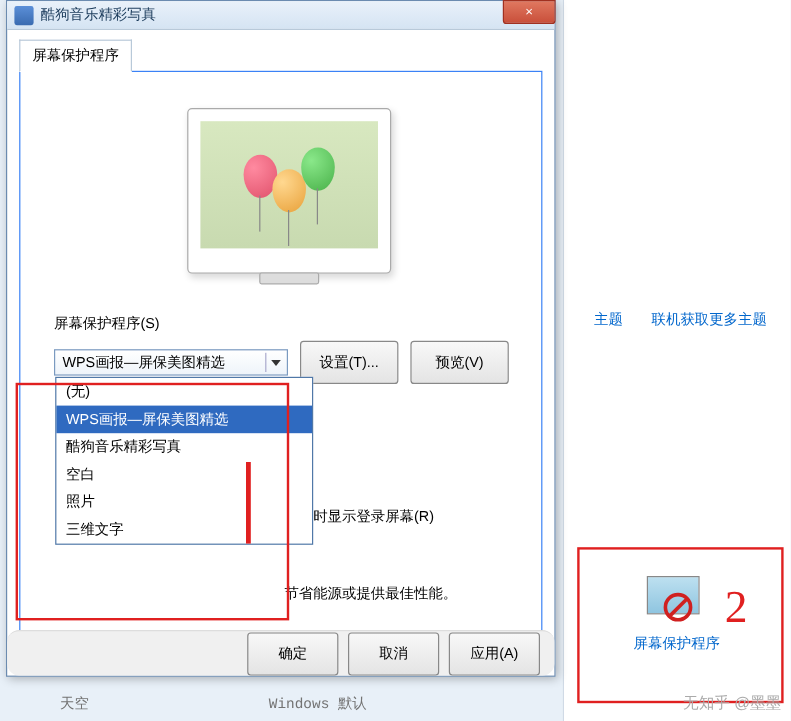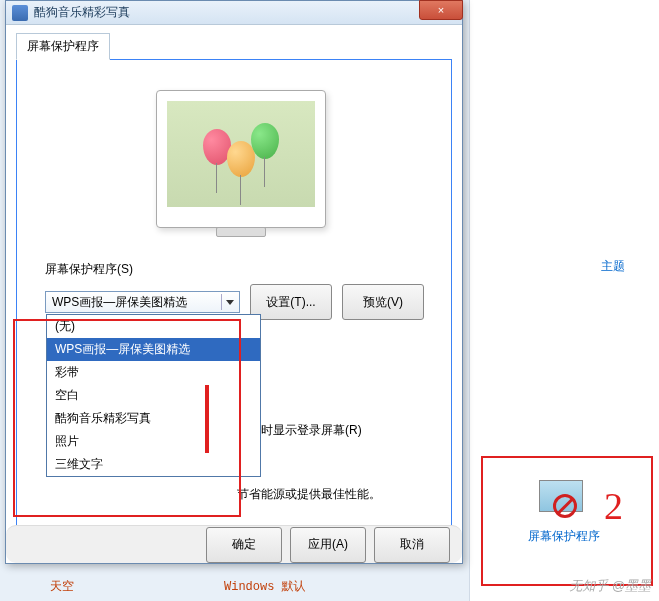--- a/index.html
+++ b/index.html
@@ -39,45 +39,46 @@
     .resume-text { position: absolute; left: 220px; top: 362px; font-size: 12px; }
     .power-text { position: absolute; left: 220px; top: 426px; font-size: 12px; }
     
     .button-row { position: absolute; bottom: 0; left: 0; right: 0; height: 38px; background: #f0f0f0; border-top: 1px solid #ddd; display: flex; justify-content: flex-end; align-items: center; gap: 8px; padding: 0 12px; border-radius: 10px; }
     .button-row .btn { min-width: 76px; }
     
     .red-box-1 { position: absolute; border: 2px solid #e02020; pointer-events: none; left: 13px; top: 319px; width: 228px; height: 198px; z-index: 20; }
     .red-vert { position: absolute; left: 205px; top: 385px; width: 4px; height: 68px; background: #e02020; z-index: 20; }
     
     .bg-panel { position: absolute; right: 0; top: 0; width: 190px; height: 601px; background: #fff; border-left: 1px solid #d0dae6; }
-    .bg-links { position: absolute; right: 34px; top: 258px; display: flex; gap: 24px; color: #0066cc; font-size: 12px; }
+    .bg-links { position: absolute; right: 20px; top: 258px; display: flex; gap: 24px; color: #0066cc; font-size: 12px; }
     .bg-links span { cursor: pointer; }
     
     .red-box-2 { position: absolute; border: 2px solid #e02020; pointer-events: none; right: 6px; top: 456px; width: 172px; height: 130px; z-index: 20; }
     .ssaver-icon-wrap { position: absolute; right: 50px; top: 480px; width: 90px; text-align: center; }
     .ssaver-icon { width: 50px; height: 40px; margin: 0 auto 8px auto; position: relative; }
     .ssaver-icon-pic { width: 44px; height: 32px; background: linear-gradient(#bde0f0,#8fc5e0); border: 1px solid #888; position: absolute; left: 0; top: 0; }
     .ssaver-icon-no { position: absolute; left: 14px; top: 14px; width: 24px; height: 24px; border: 3px solid #d02020; border-radius: 50%; }
     .ssaver-icon-no::after { content: ""; position: absolute; left: -2px; top: 8px; width: 22px; height: 3px; background: #d02020; transform: rotate(-45deg); }
     .ssaver-link { color: #0066cc; cursor: pointer; text-align: center; font-size: 12px; }
     
     .red-two { position: absolute; right: 36px; top: 484px; color: #e02020; font-size: 38px; font-family: cursive; z-index: 21; }
     
     .bottom-bar { position: absolute; left: 0; bottom: 0; width: 470px; height: 30px; display: flex; align-items: center; }
-    .bottom-item { margin-left: 50px; font-size: 12px; color: #c2410c; }
+    .bottom-item { margin-left: 50px; font-size: 12px; color: #737373; }
     .bottom-item.b2i { margin-left: 150px; font-family: Liberation Mono, monospace; }
     
-    .watermark { position: absolute; right: 8px; bottom: 6px; color: #aaa; font-size: 13px; z-index: 30; font-style: italic; }
+    .watermark { position: absolute; right: 8px; bottom: 6px; color: #aaa; font-size: 13px; z-index: 30; }
   </style>
 </head>
 <body>
 
 <div class="bg-panel">
   <div class="bg-links">
     <span>主题</span>
+    <span>联机获取更多主题</span>
   </div>
 </div>
 
 <div class="ssaver-icon-wrap">
   <div class="ssaver-icon">
     <div class="ssaver-icon-pic"></div>
     <div class="ssaver-icon-no"></div>
   </div>
   <div class="ssaver-link">屏幕保护程序</div>
 </div>
@@ -110,42 +111,41 @@
       <div class="group">
         <div class="group-label">屏幕保护程序(S)</div>
         <div class="selector-row">
           <div class="combo">
             <span>WPS画报—屏保美图精选</span>
             <span class="combo-arrow"></span>
             
             <div class="dropdown">
               <div class="dd-item">(无)</div>
               <div class="dd-item sel">WPS画报—屏保美图精选</div>
-              <div class="dd-item">彩带</div>
+              <div class="dd-item">酷狗音乐精彩写真</div>
               <div class="dd-item">空白</div>
-              <div class="dd-item">酷狗音乐精彩写真</div>
               <div class="dd-item">照片</div>
               <div class="dd-item">三维文字</div>
             </div>
           </div>
           <button class="btn">设置(T)...</button>
           <button class="btn">预览(V)</button>
         </div>
       </div>
 
       <div class="resume-text">恢复时显示登录屏幕(R)</div>
       <div class="power-text">节省能源或提供最佳性能。</div>
 
     </div>
   </div>
 
   <div class="button-row">
     <button class="btn">确定</button>
+    <button class="btn">取消</button>
     <button class="btn">应用(A)</button>
-    <button class="btn">取消</button>
   </div>
 </div>
 
 <div class="red-box-1"></div>
 <div class="red-vert"></div>
 <div class="red-box-2"></div>
 <div class="red-two">2</div>
 
 <div class="bottom-bar">
   <div class="bottom-item">天空</div>

